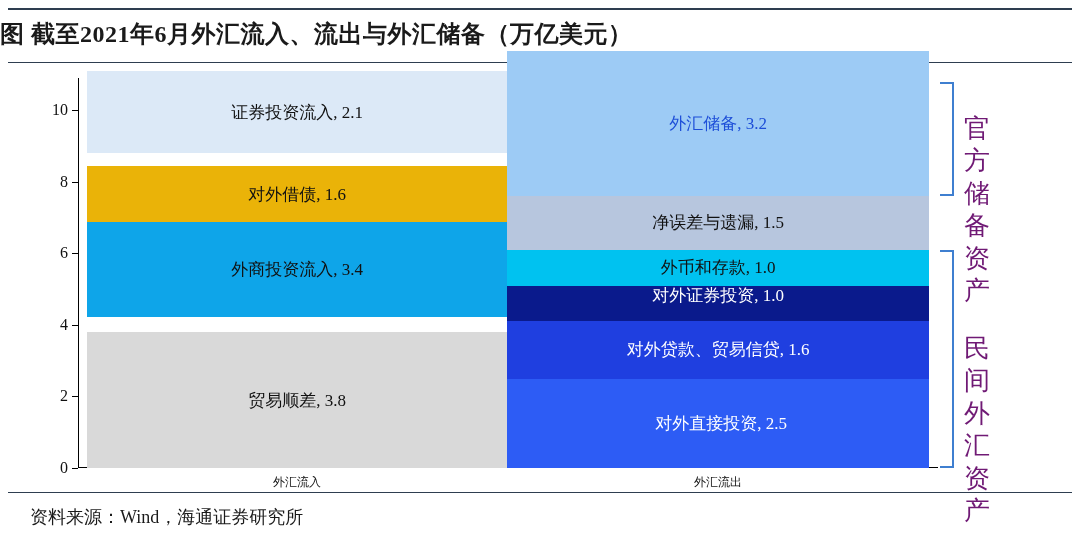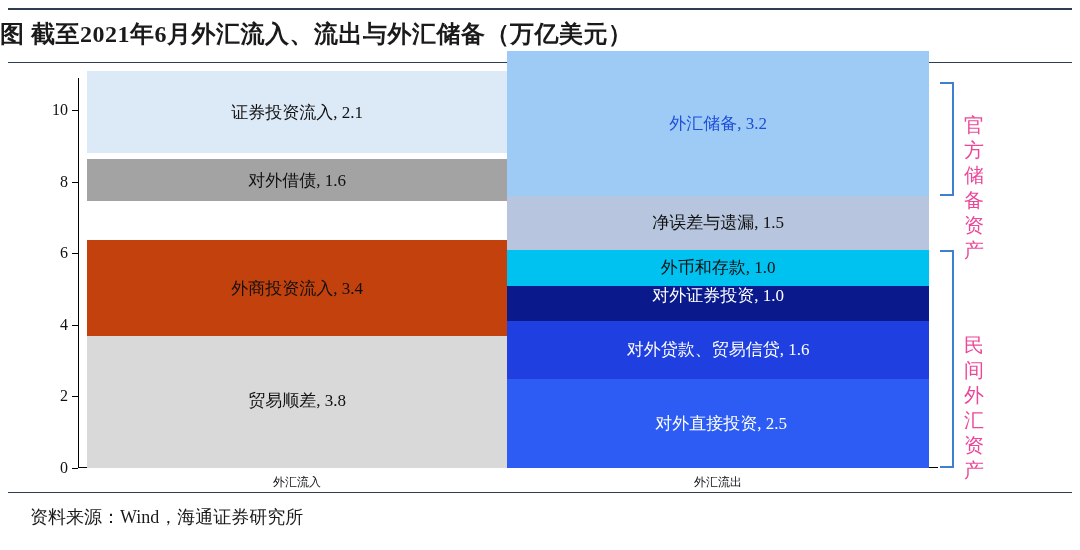--- a/index.html
+++ b/index.html
@@ -137,22 +137,22 @@
   
   .bracket {
     position: absolute;
     border: 2px solid #3f7fd0;
     border-left: none;
     width: 14px;
     box-sizing: border-box;
   }
   .side-note {
     position: absolute;
-    font-size: 20px;
-    color: #ec4899;
+    font-size: 26px;
+    color: #701a75;
     line-height: 1.25;
   }
 </style>
 </head>
 <body>
 
 <div id="page">
 
   <div class="rule" id="rule-top"></div>
   <div class="rule" id="rule-under-title"></div>
@@ -186,22 +186,22 @@
             <div class="tick-label">8</div>
           </div>
           <div class="tick-wrap" style="top: 32.2018px;">
             <div class="tick-mark"></div>
             <div class="tick-label">10</div>
           </div>
         </div>
 
       <div class="col" id="col-inflow">
           <div class="seg" style="height: 135.963px; bottom: 0px; background: rgb(217, 217, 217); color: rgb(17, 17, 17);">贸易顺差, 3.8</div>
-          <div class="seg" style="height: 96px; bottom: 132px; background: #c2410c; color: rgb(17, 17, 17);">外商投资流入, 3.4</div>
-          <div class="seg" style="height: 42px; bottom: 267px; background: #a3a3a3; color: rgb(17, 17, 17);">对外借债, 1.6</div>
+          <div class="seg" style="height: 96px; bottom: 151px; background: #0ea5e9; color: rgb(17, 17, 17);">外商投资流入, 3.4</div>
+          <div class="seg" style="height: 56px; bottom: 246px; background: #eab308; color: rgb(17, 17, 17);">对外借债, 1.6</div>
           <div class="seg" style="height: 82px; bottom: 314.862px; background: rgb(220, 233, 247); color: rgb(17, 17, 17);">证券投资流入, 2.1</div>
         </div>
       <div class="col" id="col-outflow">
           <div class="seg" style="height: 89.4495px; bottom: 0px; background: rgb(45, 92, 245); color: rgb(255, 255, 255); padding-left: 6px;">对外直接投资, 2.5</div>
           <div class="seg" style="height: 57.2477px; bottom: 89.4495px; background: rgb(31, 63, 224); color: rgb(255, 255, 255);">对外贷款、贸易信贷, 1.6</div>
           <div class="seg" style="height: 52px; bottom: 146.697px; background: rgb(10, 26, 140); color: rgb(255, 255, 255);">对外证券投资, 1.0</div>
           <div class="seg" style="height: 35.7798px; bottom: 182.477px; background: rgb(0, 194, 240); color: rgb(17, 17, 17);">外币和存款, 1.0</div>
           <div class="seg" style="height: 53.6697px; bottom: 218.257px; background: rgb(183, 198, 222); color: rgb(17, 17, 17);">净误差与遗漏, 1.5</div>
           <div class="seg" style="height: 145px; bottom: 271.927px; background: rgb(157, 203, 245); color: #1d4ed8;">外汇储备, 3.2</div>
         </div>

